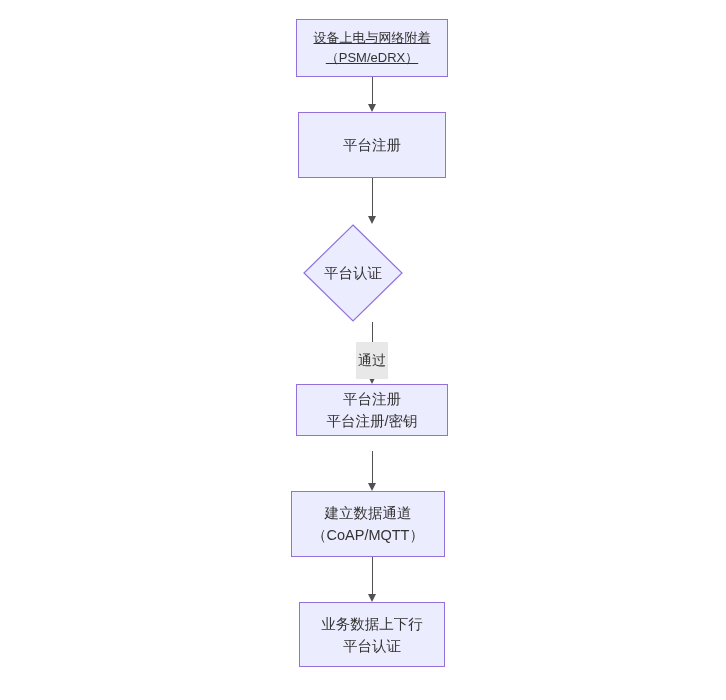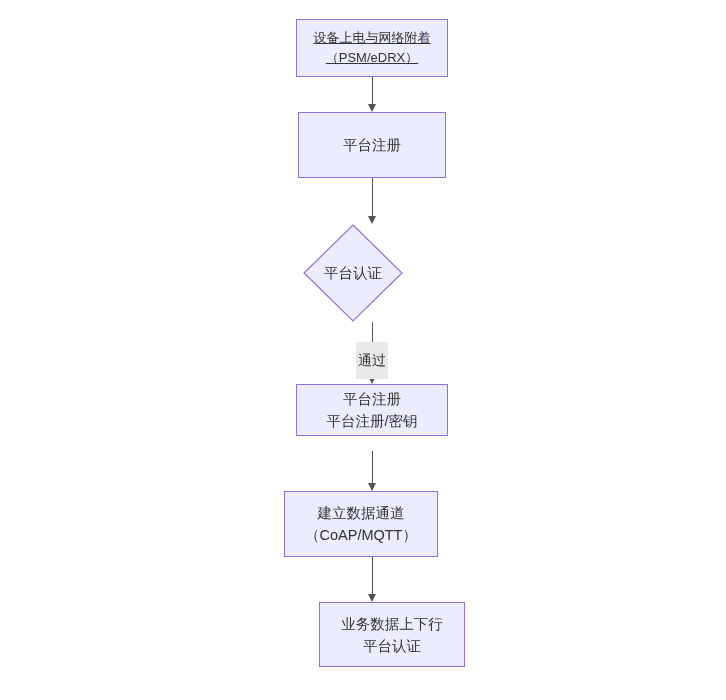--- a/index.html
+++ b/index.html
@@ -26,22 +26,22 @@
     flex-direction: column;
     align-items: center;
     justify-content: center;
     text-align: center;
     font-size: 14.5px;
     line-height: 22px;
   }
   .node-a { left: 296px; top: 19px;  width: 152px; height: 58px; font-size: 13px; line-height: 20px; text-decoration: underline; }
   .node-b { left: 298px; top: 112px; width: 148px; height: 66px; }
   .node-d { left: 296px; top: 384px; width: 152px; height: 52px; }
-  .node-e { left: 284px; top: 491px; width: 154px; height: 66px; }
-  .node-f { left: 299px; top: 602px; width: 146px; height: 65px; margin-left: 20px; }
+  .node-e { left: 291px; top: 491px; width: 154px; height: 66px; }
+  .node-f { left: 299px; top: 602px; width: 146px; height: 65px; }
 
   
   .diamond-wrap {
     position: absolute;
     left: 303px; top: 224px;
     width: 100px; height: 98px;
   }
   .diamond-wrap svg {
     position: absolute;
     left: 0; top: 0;

